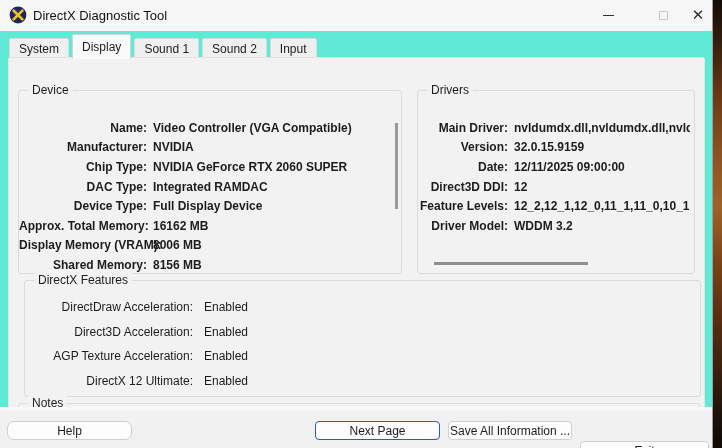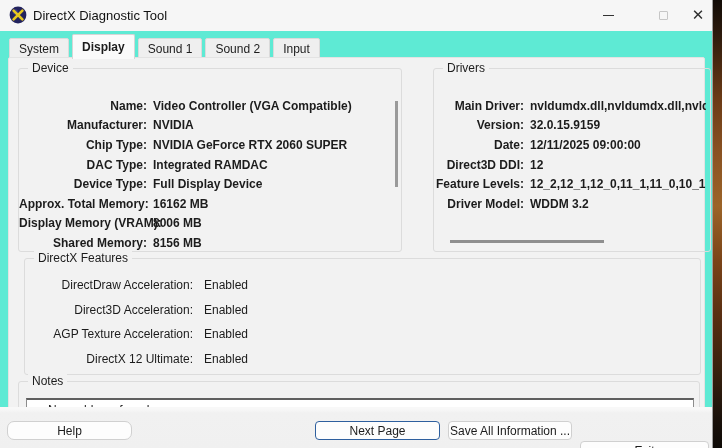--- a/index.html
+++ b/index.html
@@ -35,34 +35,34 @@
   .btn-close { left:681px; font-size:15px; color:#2e2e2e; }
   
   .tabs { position:absolute; left:9px; top:34px; height:25px; display:flex; align-items:flex-end; }
   .tab {
     height:21px; line-height:20px; padding:0 9px; margin-right:3px;
     background:#efefef; border:1px solid #dadada; border-radius:2px 2px 0 0;
     font-size:12px; color:#1c1c1c; white-space:nowrap;
   }
   .tab.active {
     height:25px; line-height:24px; background:#fafafa;
-    border-color:#d6d6d6; border-bottom:none; position:relative; z-index:3;font-weight:bold;
+    border-color:#d6d6d6; border-bottom:none; position:relative; z-index:3;
   }
   .tabpage {
     position:absolute; left:8px; top:57px; width:697px; height:391px;
     background:#f2f2f2; border:1px solid #e3e3e3; border-radius:2px;
   }
   
-  .groupbox { position:absolute; border:1px solid #dcdcdc; border-radius:3px; }
+  .groupbox { position:absolute; border:1px solid #dcdcdc; border-radius:3px;margin-top:22px; }
   .gb-label {
     position:absolute; top:-8px; left:9px; background:#f2f2f2; padding:0 4px;
     font-size:12px; color:#1c1c1c; white-space:nowrap;
   }
   .g-device   { left:18px;  top:68px;  width:384px; height:184px; }
-  .g-drivers  { left:433px; top:68px;  width:278px; height:184px; }
+  .g-drivers  { left:417px; top:68px;  width:278px; height:184px; }
   .g-features { left:24px;  top:258px; width:677px; height:117px; }
   .g-notes    { left:18px;  top:381px; width:682px; height:67px; }
   
   .rows { position:absolute; left:0; top:0; width:100%; }
   .g-device .rows, .g-drivers .rows { margin-top:27px; }
   .g-features .rows { margin-top:14px; }
   .frow { display:flex; align-items:center; white-space:nowrap; }
   .g-device .frow, .g-drivers .frow { height:19.6px;font-weight:bold; }
   .g-features .frow { height:24.5px; }
   .flabel { text-align:right; flex:none; color:#1c1c1c; }

